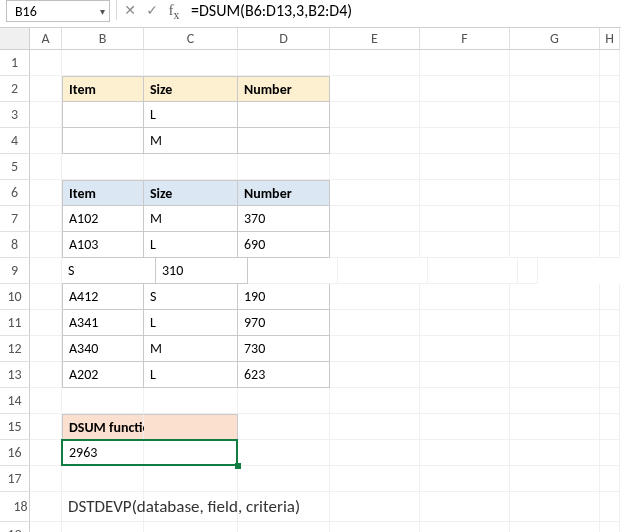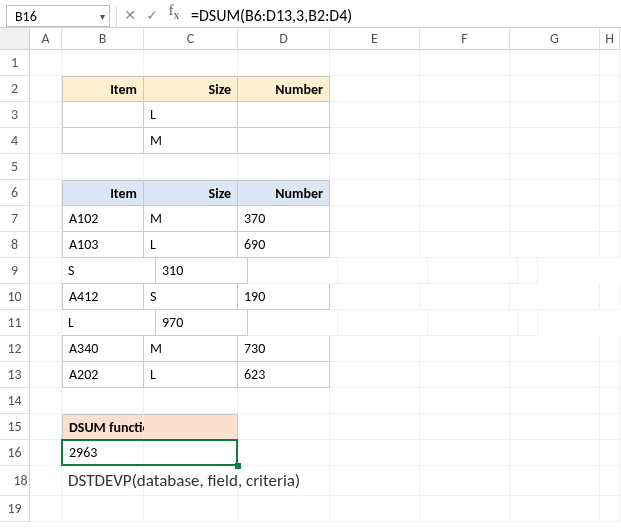--- a/index.html
+++ b/index.html
@@ -7,21 +7,21 @@
     font-family: Calibri, Arial, sans-serif;
     font-size: 14px;
     background: #fff;
     width: 621px;
     height: 532px;
     overflow: hidden;
     user-select: none;
   }
   .formula-bar {
     display: flex;
-    align-items: flex-end;
+    align-items: flex-start;
     height: 28px;
     border-bottom: 1px solid #d0d0d0;
     background: #fff;
   }
   .name-box {
     width: 104px;
     height: 22px;
     margin: 0 4px 0 6px;
     border: 1px solid #c0c0c0;
     background: #fff;
@@ -119,21 +119,21 @@
     font-weight: bold;
   }
   .hdr-blue {
     background: #dbe8f4;
     font-weight: bold;
   }
   .hdr-orange {
     background: #fbe0d0;
     font-weight: bold;
   }
-  .b-top { border-top: 1px solid #c9c9c9 !important; text-align: right; }
+  .b-top { border-top: 1px solid #c9c9c9 !important; }
   .b-bot { border-bottom: 1px solid #c9c9c9 !important; }
   .b-left { border-left: 1px solid #c9c9c9 !important; }
   .b-right { border-right: 1px solid #c9c9c9 !important; }
   .selection {
     position: absolute;
     border: 2px solid #107c41;
     pointer-events: none;
   }
   .fill-handle {
     position: absolute;
@@ -286,20 +286,21 @@
     <div class="cell cC b-bot b-right">S</div>
     <div class="cell cD b-bot b-right">190</div>
     <div class="cell cE"></div>
       <div class="cell cF"></div>
       <div class="cell cG"></div>
       <div class="cell cH"></div>
   </div>
   <div class="row">
       <div class="row-h">11</div>
     <div class="cell cA"></div>
+    <div class="cell cB b-left b-bot b-right">A341</div>
     <div class="cell cC b-bot b-right">L</div>
     <div class="cell cD b-bot b-right">970</div>
     <div class="cell cE"></div>
       <div class="cell cF"></div>
       <div class="cell cG"></div>
       <div class="cell cH"></div>
   </div>
   <div class="row">
       <div class="row-h">12</div>
     <div class="cell cA"></div>
@@ -352,20 +353,31 @@
     <div class="cell cA"></div>
     <div class="cell cB b-left b-bot">2963</div>
     <div class="cell cC b-bot b-right"></div>
     <div class="cell cD"></div>
       <div class="cell cE"></div>
       <div class="cell cF"></div>
       <div class="cell cG"></div>
       <div class="cell cH"></div>
   </div>
 
+  <div class="row">
+      <div class="row-h">17</div>
+    <div class="cell cA"></div>
+      <div class="cell cB"></div>
+      <div class="cell cC"></div>
+      <div class="cell cD"></div>
+      <div class="cell cE"></div>
+      <div class="cell cF"></div>
+      <div class="cell cG"></div>
+      <div class="cell cH"></div>
+  </div>
 
   <div class="row" style="height:30px;">
       <div class="row-h" style="line-height:30px;padding-left:12px;">18</div>
     <div class="cell cA" style="height:30px;"></div>
     <div class="cell cB big-text" style="height:30px;line-height:30px;overflow:visible;">DSTDEVP(database, field, criteria)</div>
     <div class="cell cC" style="height:30px;"></div>
       <div class="cell cD" style="height:30px;"></div>
       <div class="cell cE" style="height:30px;"></div>
       <div class="cell cF" style="height:30px;"></div>
       <div class="cell cG" style="height:30px;"></div>

